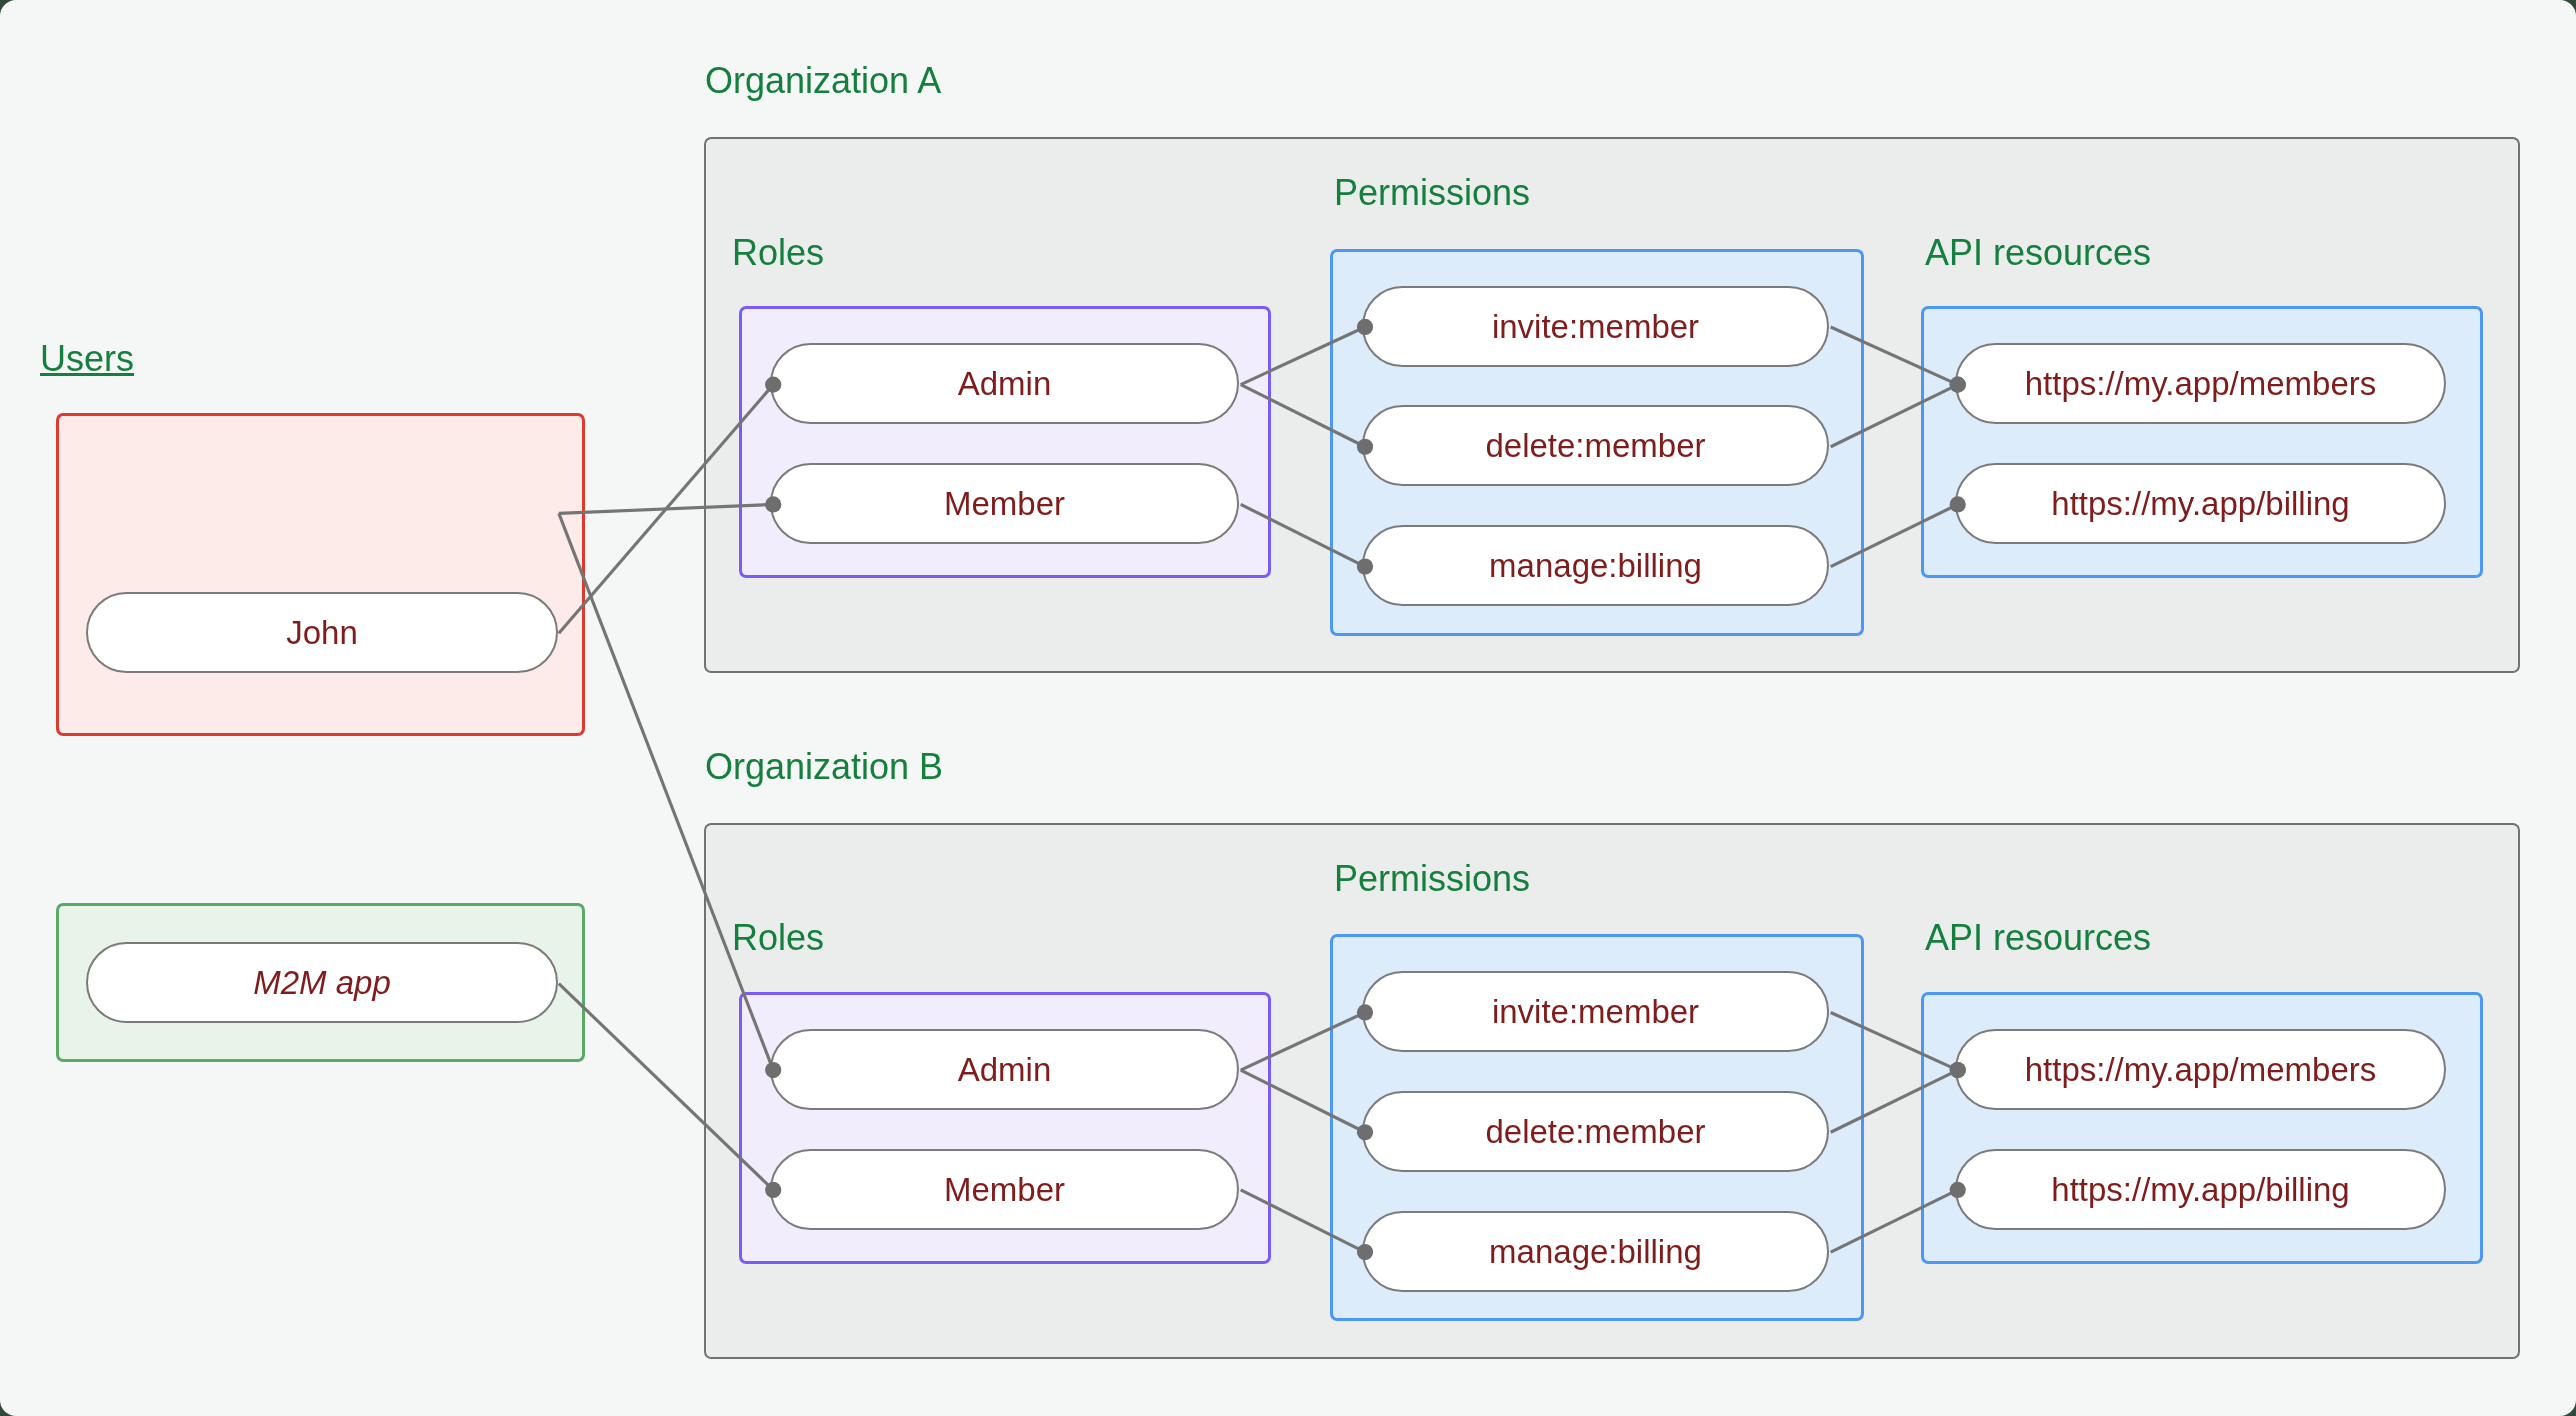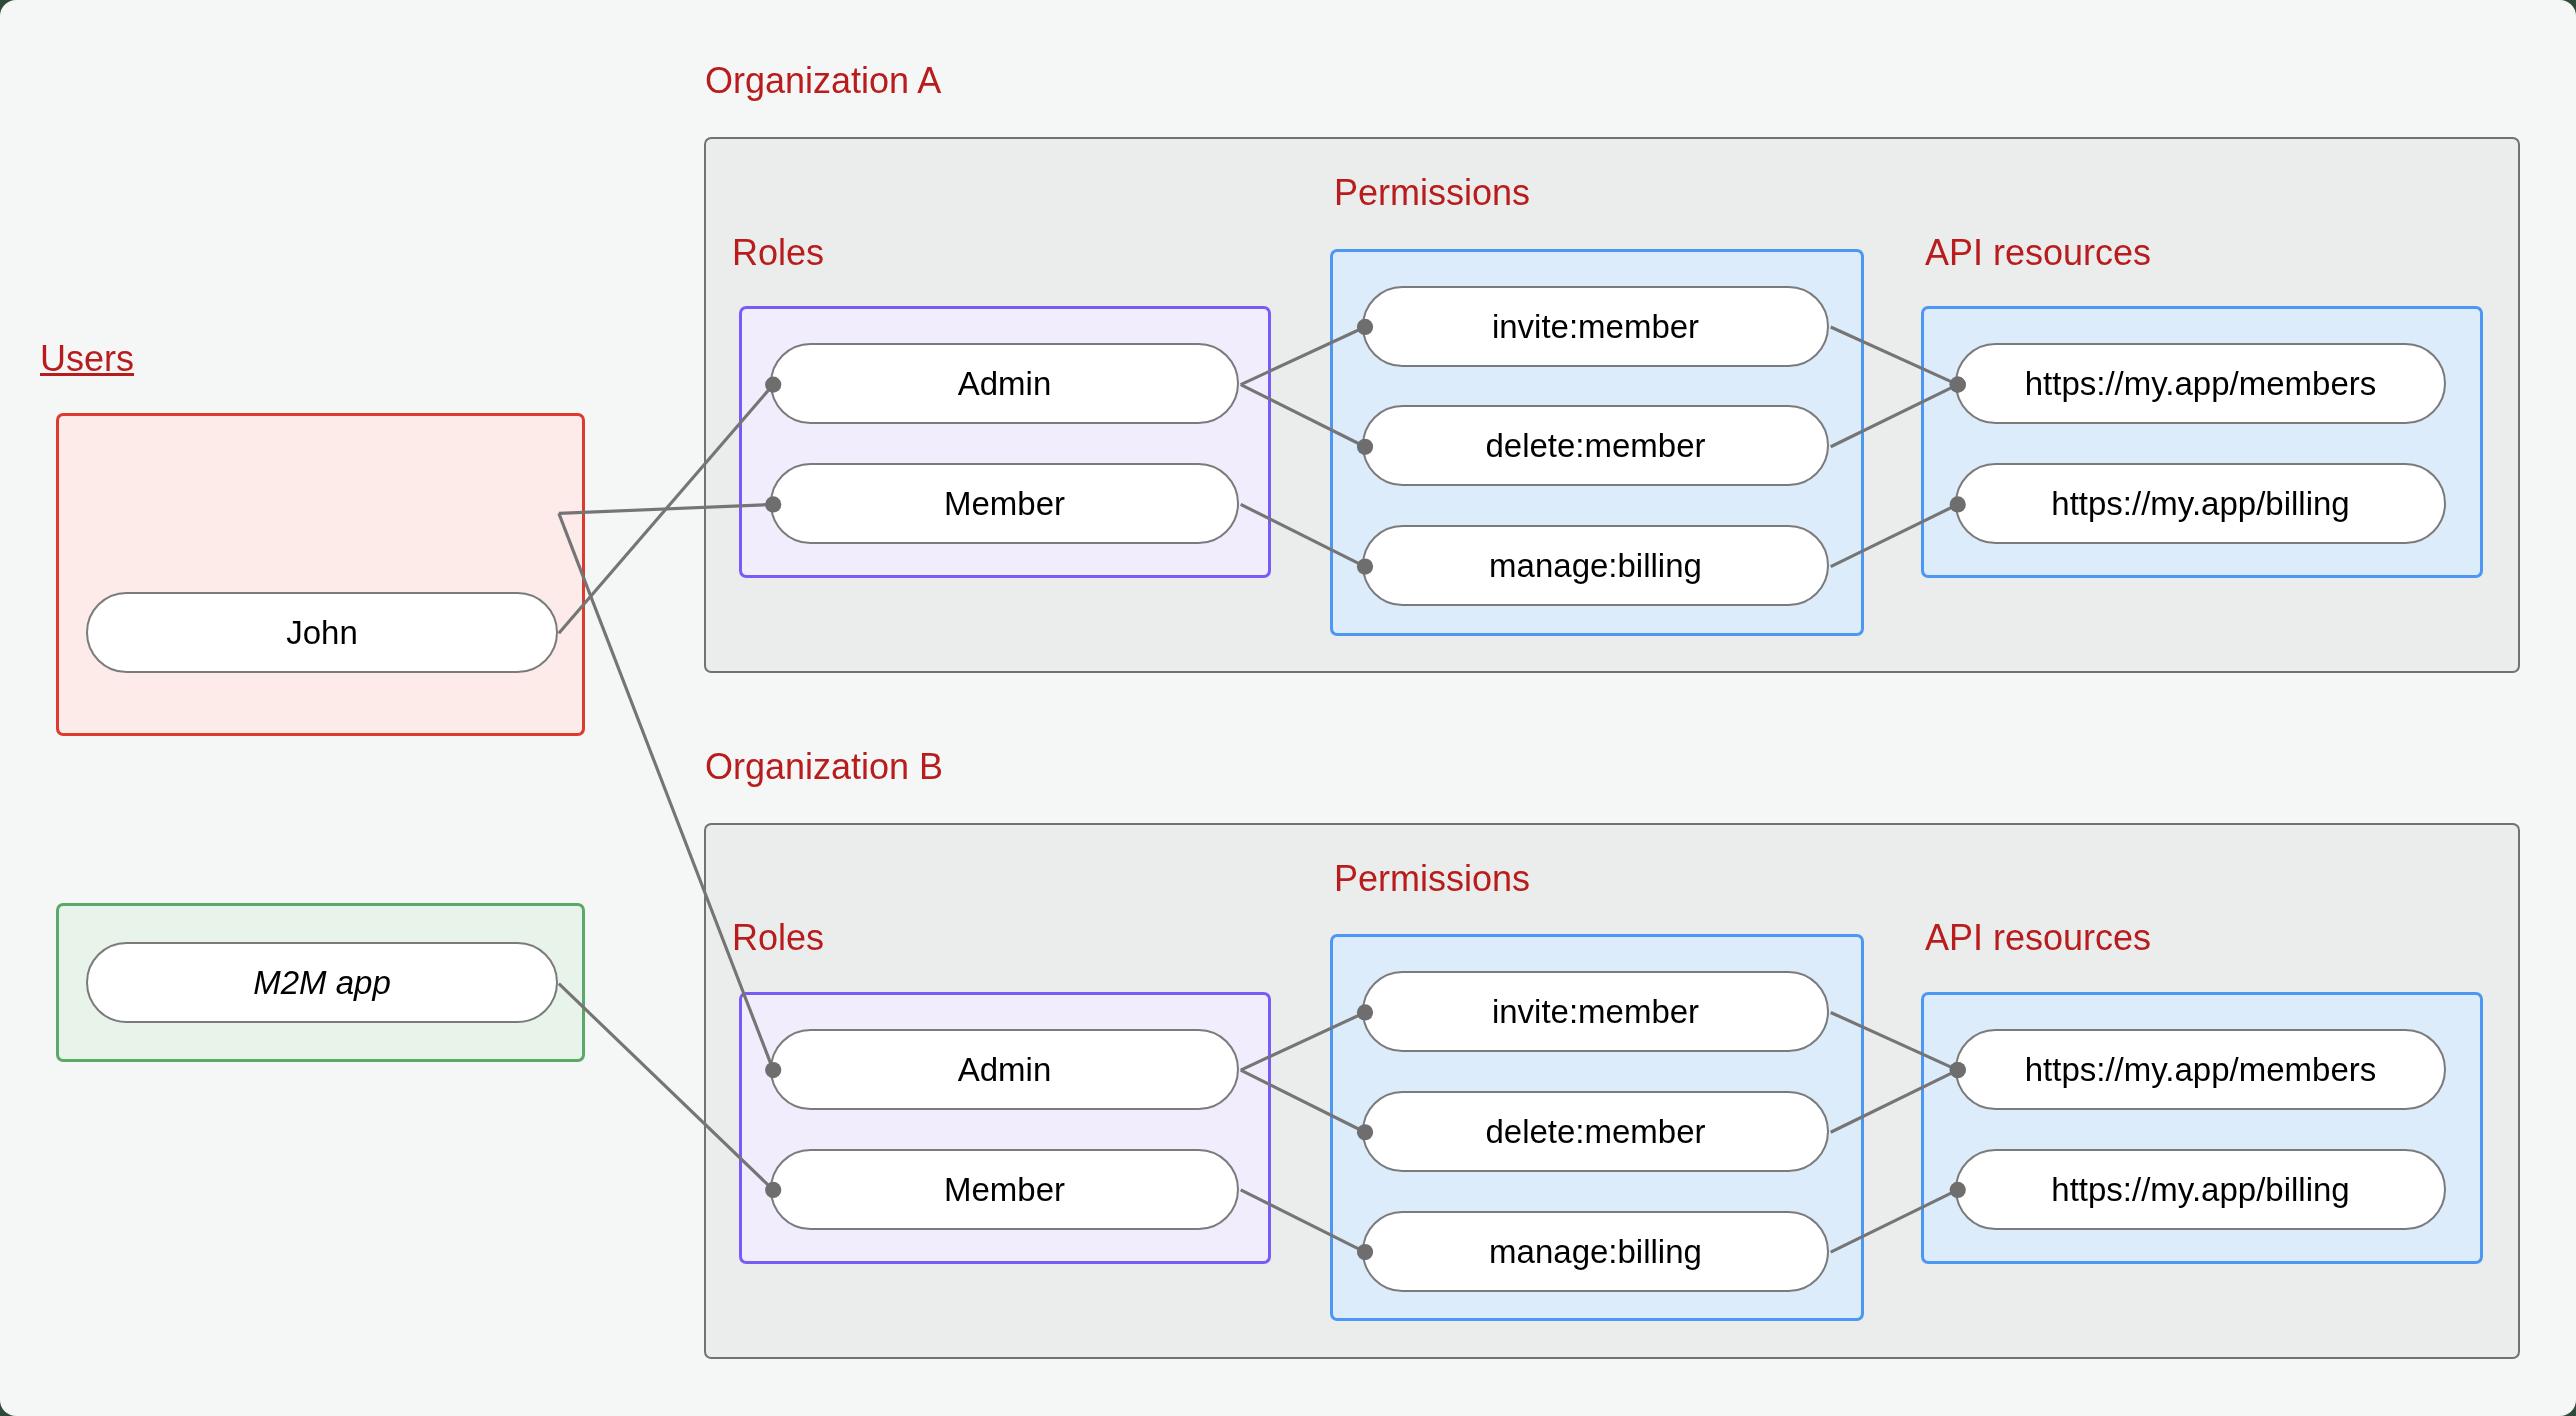--- a/index.html
+++ b/index.html
@@ -1,31 +1,31 @@
 <!DOCTYPE html>
 <html style="font-size:14.4px"><head>
 <meta charset="utf-8">
 <style>
   html,body{margin:0;padding:0;background:#2e4b3a;}
   .page{
     position:relative;width:2576px;height:1416px;
     background:#f5f7f6;border-radius:16px;overflow:hidden;
     font-family:"Liberation Sans",sans-serif;color:#22262b;
   }
-  .label{position:absolute;font-size:36px;line-height:43px;color:#b91c1c;white-space:nowrap;}
+  .label{position:absolute;font-size:36px;line-height:43px;color:#15803d;white-space:nowrap;}
   .orgbox{position:absolute;background:#ebedec;border:2.7px solid #6f7472;border-radius:7.2px;}
   .groupbox{position:absolute;border-radius:7.2px;}
   .box-red{background:#fcebe9;border:3.6px solid #dd3b2d;}
   .box-green{background:#e8f4e9;border:3.6px solid #5ca967;}
   .box-purple{background:#f2edfd;border:3.6px solid #7b5bf8;}
   .box-blue{background:#ddecfb;border:3.6px solid #4d97f4;}
   .pill{
     position:absolute;background:#ffffff;border:2.7px solid #7b7b7b;border-radius:54px;
     display:flex;align-items:center;justify-content:center;
-    font-size:33px;color:#000000;white-space:nowrap;
+    font-size:33px;color:#7f1d1d;white-space:nowrap;
   }
   
   #users-label{left:40px;top:337px;text-decoration:underline;}
   #users-box{left:56px;top:413px;width:523px;height:317px;}
   #pill-sarah{left:86px;top:472px;width:468px;height:77px;}
   #pill-john{left:86px;top:592px;width:468px;height:77px;}
   #m2m-label{left:57px;top:831px;}
   #m2m-box{left:56px;top:903px;width:523px;height:153px;}
   #pill-m2m{left:86px;top:942px;width:468px;height:77px;font-style:italic;}
   

